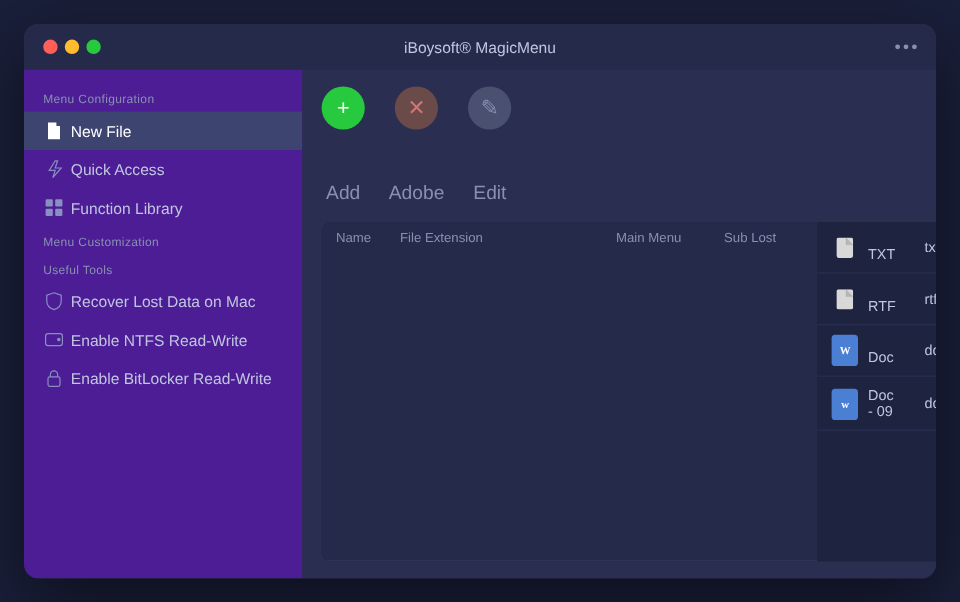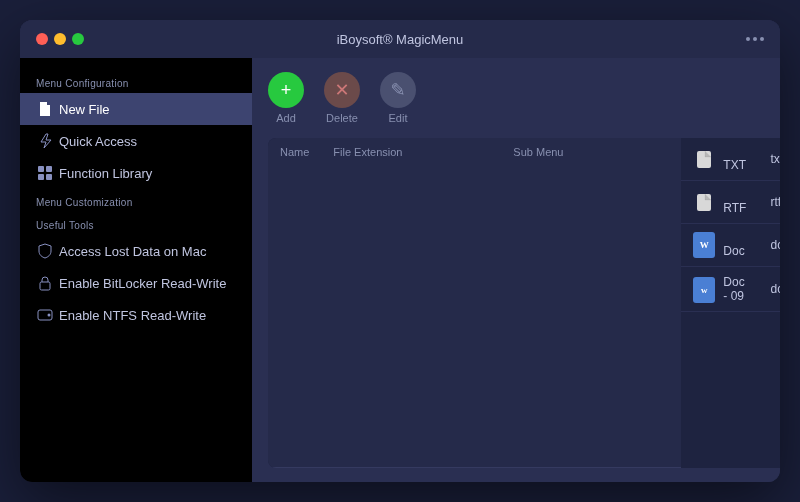--- a/index.html
+++ b/index.html
@@ -64,21 +64,21 @@
       border-radius: 50%;
       background: #8890b0;
     }
     .content {
       display: flex;
       flex: 1;
       overflow: hidden;
     }
     .sidebar {
       width: 232px;
-      background: #000000;
+      background: #4c1d95;
       padding: 12px 0;
       flex-shrink: 0;
       overflow-y: auto;
     }
     .sidebar-section-label {
       font-size: 10px;
       color: #8890b0;
       padding: 8px 16px 4px;
       text-transform: none;
       letter-spacing: 0.3px;
@@ -140,22 +140,23 @@
       display: flex;
       align-items: center;
       justify-content: center;
       font-size: 18px;
       font-weight: 300;
     }
     .btn-add { background: #27c93f; color: white; }
     .btn-delete { background: #6b4a4a; color: #cc7777; }
     .btn-edit { background: #4a5070; color: #8890b0; }
     .toolbar-btn-label {
-      font-size: 11px;
+      font-size: 16px;
       color: #8890b0;
+      margin-top: 41px;
     }
     .table-container {
       flex: 1;
       background: #1e2340;
       border-radius: 8px;
       overflow: hidden;
       display: flex;
       flex-direction: row;
     }
     .table-header {
@@ -280,66 +281,67 @@
 
 
       <div class="sidebar-section-label">Useful Tools</div>
 
       <div class="sidebar-item">
         <div class="sidebar-icon">
           <svg viewBox="0 0 16 16">
               <path d="M8 1l6 2v5c0 4-3 6-6 7C5 14 2 12 2 8V3l6-2z" stroke="#8890c0" stroke-width="1" fill="none"></path>
             </svg>
         </div>
-        <span>Access Lost Data on Mac</span>
+        <span>Recover Lost Data on Mac</span>
+      </div>
+
+      <div class="sidebar-item">
+        <div class="sidebar-icon">
+          <svg viewBox="0 0 16 16">
+              <rect x="1" y="3" width="14" height="10" rx="2" stroke="#8890c0" stroke-width="1" fill="none"></rect>
+              <circle cx="12" cy="8" r="1.5" fill="#8890c0"></circle>
+            </svg>
+        </div>
+        <span>Enable NTFS Read-Write</span>
       </div>
 
       <div class="sidebar-item">
         <div class="sidebar-icon">
           <svg viewBox="0 0 16 16">
               <rect x="3" y="7" width="10" height="8" rx="1.5" stroke="#8890c0" stroke-width="1" fill="none"></rect>
               <path d="M5 7V5a3 3 0 016 0v2" stroke="#8890c0" stroke-width="1" fill="none"></path>
             </svg>
         </div>
         <span>Enable BitLocker Read-Write</span>
-      </div>
-
-      <div class="sidebar-item">
-        <div class="sidebar-icon">
-          <svg viewBox="0 0 16 16">
-              <rect x="1" y="3" width="14" height="10" rx="2" stroke="#8890c0" stroke-width="1" fill="none"></rect>
-              <circle cx="12" cy="8" r="1.5" fill="#8890c0"></circle>
-            </svg>
-        </div>
-        <span>Enable NTFS Read-Write</span>
       </div>
     </div>
 
     <div class="main-area">
 
       <div class="toolbar">
         <div class="toolbar-btn">
           <div class="toolbar-btn-circle btn-add">+</div>
           <span class="toolbar-btn-label">Add</span>
         </div>
         <div class="toolbar-btn">
           <div class="toolbar-btn-circle btn-delete">✕</div>
-          <span class="toolbar-btn-label">Delete</span>
+          <span class="toolbar-btn-label">Adobe</span>
         </div>
         <div class="toolbar-btn">
           <div class="toolbar-btn-circle btn-edit">✎</div>
           <span class="toolbar-btn-label">Edit</span>
         </div>
       </div>
 
       <div class="table-container">
         <div class="table-header">
           <div class="table-header-cell">Name</div>
           <div class="table-header-cell">File Extension</div>
-          <div class="table-header-cell">Sub Menu</div>
+          <div class="table-header-cell">Main Menu</div>
+          <div class="table-header-cell">Sub Lost</div>
         </div>
         <div class="table-body" id="table-body">
         <div class="table-row">
     <div class="table-cell">
       <div class="file-icon" style="width:22px;height:26px;">
                   <svg viewBox="0 0 14 17" width="14" height="17">
                     <rect x="0" y="0" width="14" height="17" rx="2" fill="#d8d8d8"></rect>
                     <path d="M8 0 L14 6 L8 6 Z" fill="rgba(0,0,0,0.15)"></path>
                     <line x1="8" y1="0" x2="8" y2="6" stroke="rgba(0,0,0,0.1)" stroke-width="0.5"></line>
                     <line x1="8" y1="6" x2="14" y2="6" stroke="rgba(0,0,0,0.1)" stroke-width="0.5"></line>

